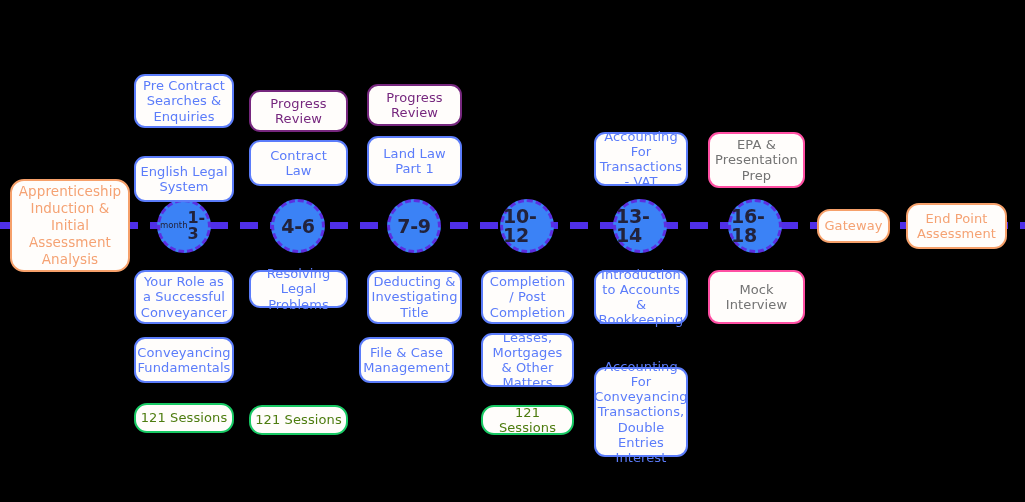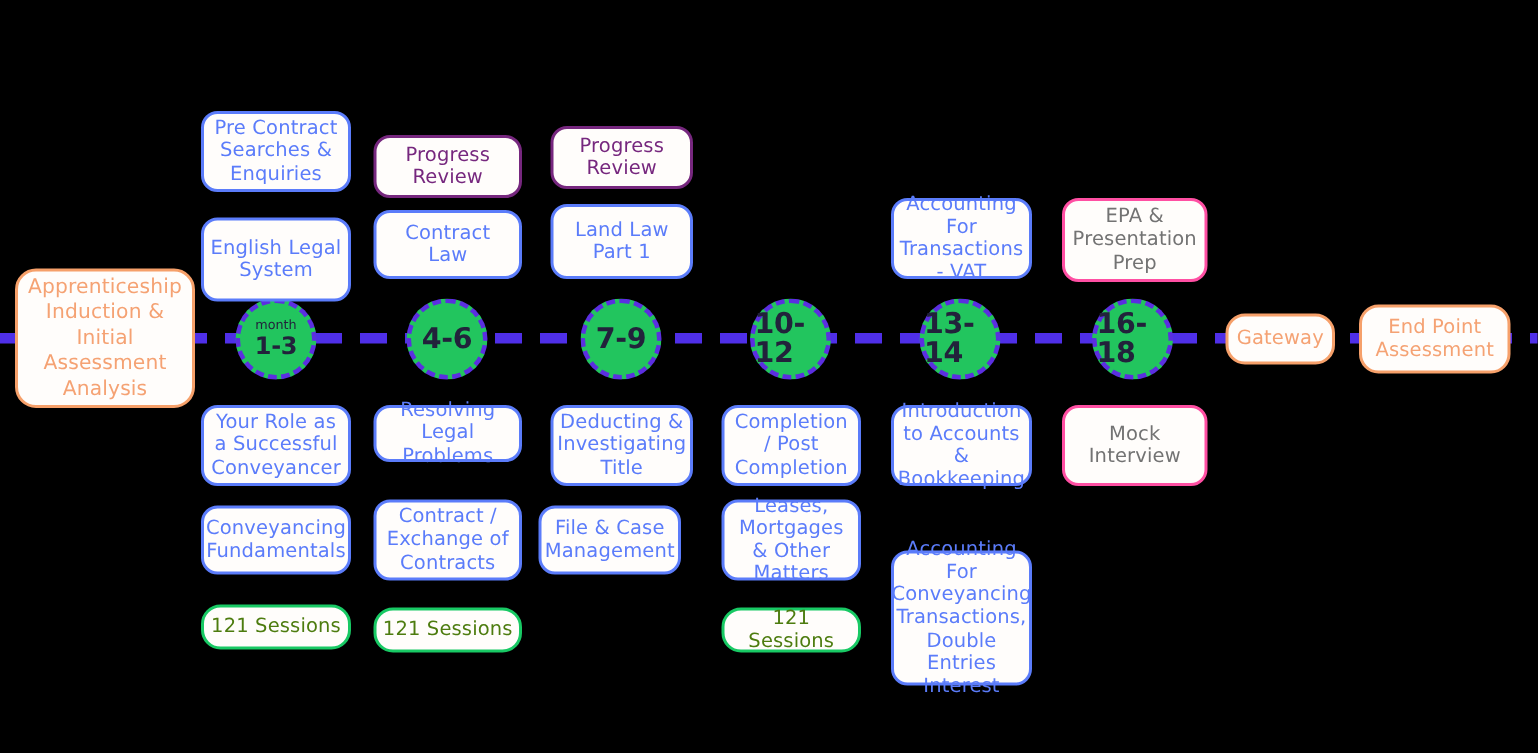--- a/index.html
+++ b/index.html
@@ -29,22 +29,22 @@
   .card.pink{border-color:#ff4fa3;color:#737373;}
   .card.orange{border-color:#f6a06a;color:#f5a273;border-radius:13px;}
   .card.green{border-color:#18c964;color:#4d7c0f;border-radius:13px;font-size:13px;margin-top:8px;}
   .card.start{
     border-width:2px;border-radius:14px;font-size:13.5px;line-height:1.26;
   }
 
   
   .node{
     position:absolute;width:54px;height:54px;border-radius:50%;
-    background:#22c55e;border:3px dashed #5b2fe0;box-sizing:border-box;
-    display:flex;flex-direction:column;align-items:center;justify-content:center;
+    background:#3b82f6;border:3px dashed #5b2fe0;box-sizing:border-box;
+    display:flex;flex-direction:row;align-items:center;justify-content:center;
     color:#22223b;
   }
   .node .mlabel{font-size:8.5px;line-height:1;margin-bottom:1px;color:#22223b;}
   .node .mval{font-size:16px;font-weight:bold;line-height:1;letter-spacing:-.2px;}
   .node.nolabel .mval{font-size:19px;}
 </style>
 </head>
 <body>
 
 <div id="stage">
@@ -67,29 +67,28 @@
     <span class="mval">10-12</span>
   </div>
   <div class="node nolabel" style="left:613px;top:199px;">
     <span class="mval">13-14</span>
   </div>
   <div class="node nolabel" style="left:728px;top:199px;">
     <span class="mval">16-18</span>
   </div>
 
   <div class="card blue" style="left:134px;top:74px;width:100px;height:54px;">Pre Contract Searches &amp; Enquiries</div>
-  <div class="card blue" style="left:134px;top:145px;width:100px;height:56px;">English Legal System</div>
+  <div class="card blue" style="left:134px;top:156px;width:100px;height:46px;">English Legal System</div>
   <div class="card blue" style="left:134px;top:270px;width:100px;height:54px;">Your Role as a Successful Conveyancer</div>
   <div class="card blue" style="left:134px;top:337px;width:100px;height:46px;">Conveyancing Fundamentals</div>
   <div class="card green" style="left:134px;top:395px;width:100px;height:30px;">121 Sessions</div>
 
   <div class="card purple" style="left:249px;top:90px;width:99px;height:42px;">Progress Review</div>
   <div class="card blue" style="left:249px;top:140px;width:99px;height:46px;">Contract Law</div>
   <div class="card blue" style="left:249px;top:270px;width:99px;height:38px;">Resolving Legal Problems</div>
-  <div class="card blue" style="left:249px;top:333px;width:99px;height:54px;">Contract / Exchange of Contracts</div>
   <div class="card green" style="left:249px;top:397px;width:99px;height:30px;">121 Sessions</div>
 
   <div class="card purple" style="left:367px;top:84px;width:95px;height:42px;">Progress Review</div>
   <div class="card blue" style="left:367px;top:136px;width:95px;height:50px;">Land Law Part 1</div>
   <div class="card blue" style="left:367px;top:270px;width:95px;height:54px;">Deducting &amp; Investigating Title</div>
   <div class="card blue" style="left:359px;top:337px;width:95px;height:46px;">File &amp; Case Management</div>
 
   <div class="card blue" style="left:481px;top:270px;width:93px;height:54px;">Completion / Post Completion</div>
   <div class="card blue" style="left:481px;top:333px;width:93px;height:54px;">Leases, Mortgages &amp; Other Matters</div>
   <div class="card green" style="left:481px;top:397px;width:93px;height:30px;">121 Sessions</div>

